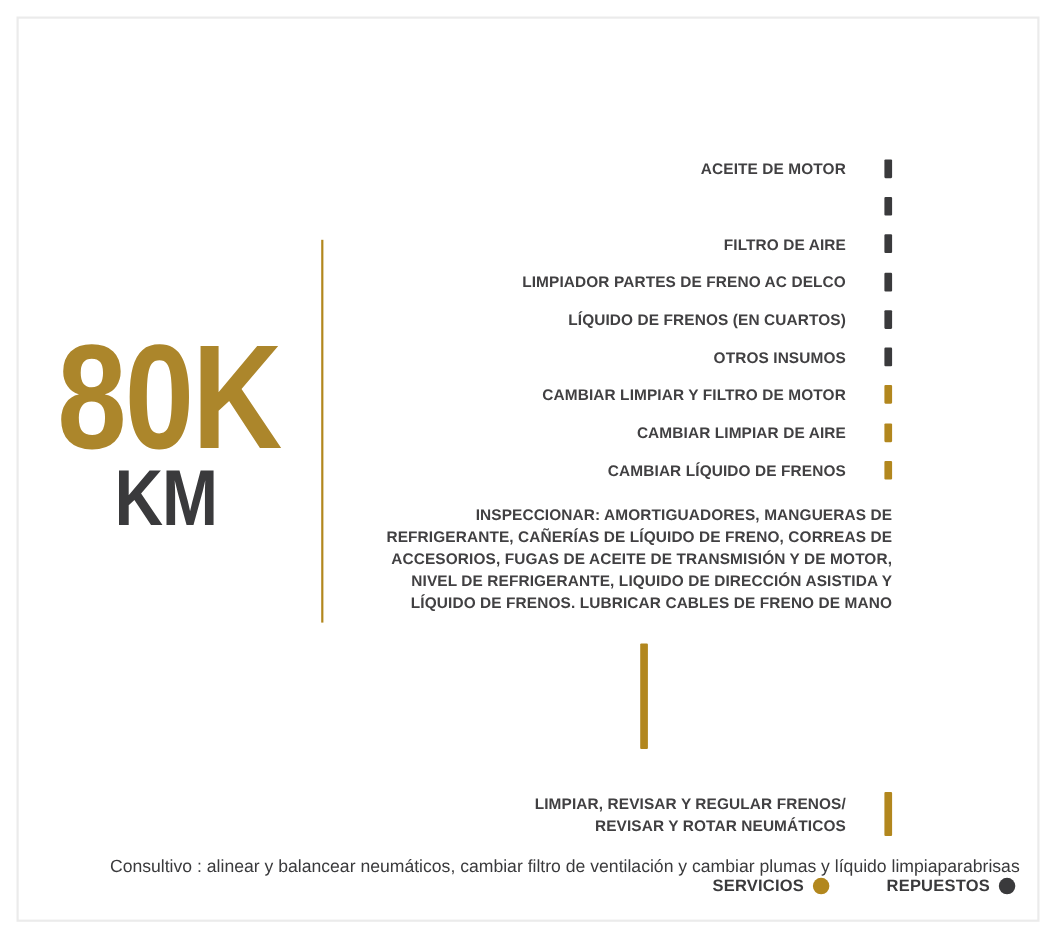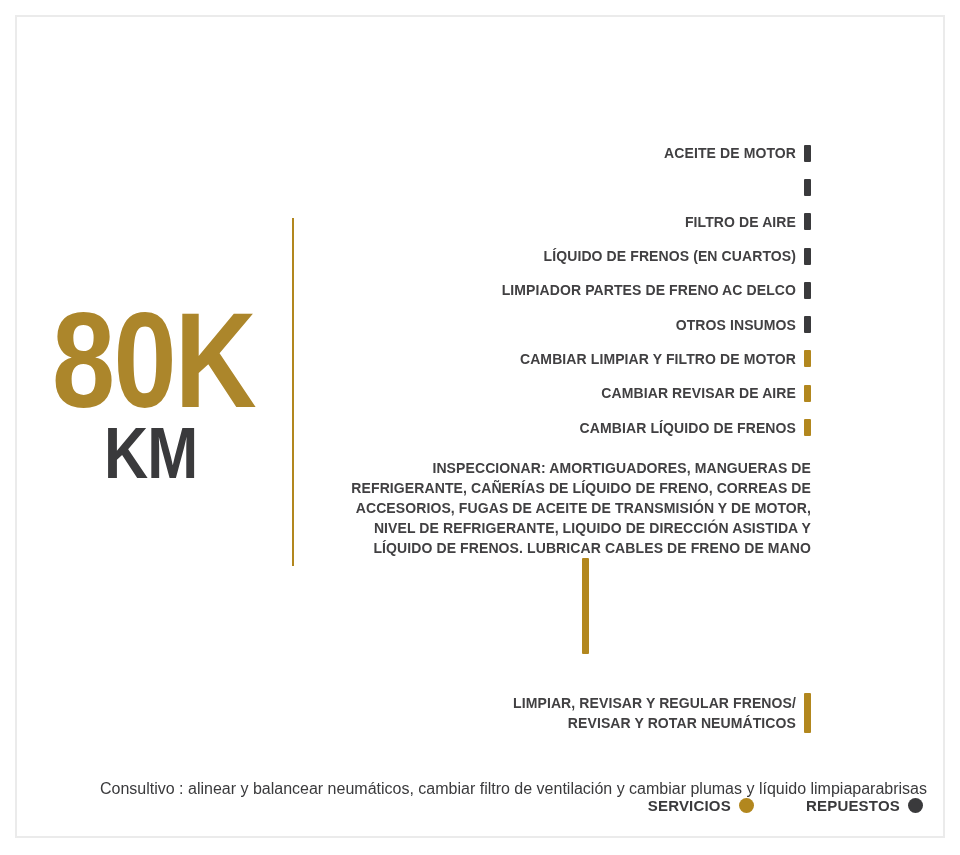--- a/index.html
+++ b/index.html
@@ -34,20 +34,21 @@
   }
 
   
   .items {
     position:absolute; right:149px; top:136px; width:660px;
     display:flex; flex-direction:column; align-items:flex-end;
   }
   .row {
     display:flex; align-items:center; justify-content:flex-end;
     min-height:34.3px;
+    gap:27px;
   }
   .row .label {
     font-size:14px; font-weight:bold; line-height:20px;
     color:var(--text); text-align:right; white-space:pre-line;
     letter-spacing:0.1px;
   }
   .row .bar {
     flex:0 0 auto; width:7px; margin-left:8px; border-radius:1px;
   }
   .row.lines-1 .bar { height:17px; }
@@ -96,41 +97,41 @@
   <div class="row repuesto lines-1">
     <span class="bar"></span>
   </div>
 
   <div class="row repuesto lines-1">
     <span class="label">FILTRO DE AIRE</span>
     <span class="bar"></span>
   </div>
 
   <div class="row repuesto lines-1">
-    <span class="label">LÍQUIDO DE FRENOS (EN CUARTOS)</span>
+    <span class="label">LIMPIADOR PARTES DE FRENO AC DELCO</span>
     <span class="bar"></span>
   </div>
 
   <div class="row repuesto lines-1">
-    <span class="label">LIMPIADOR PARTES DE FRENO AC DELCO</span>
+    <span class="label">LÍQUIDO DE FRENOS (EN CUARTOS)</span>
     <span class="bar"></span>
   </div>
 
   <div class="row repuesto lines-1">
     <span class="label">OTROS INSUMOS</span>
     <span class="bar"></span>
   </div>
 
   <div class="row servicio lines-1">
     <span class="label">CAMBIAR LIMPIAR Y FILTRO DE MOTOR</span>
     <span class="bar"></span>
   </div>
 
   <div class="row servicio lines-1">
-    <span class="label">CAMBIAR REVISAR DE AIRE</span>
+    <span class="label">CAMBIAR LIMPIAR DE AIRE</span>
     <span class="bar"></span>
   </div>
 
   <div class="row servicio lines-1">
     <span class="label">CAMBIAR LÍQUIDO DE FRENOS</span>
     <span class="bar"></span>
   </div>
 
   <div class="row servicio lines-5">
     <span class="label">INSPECCIONAR: AMORTIGUADORES, MANGUERAS DE

